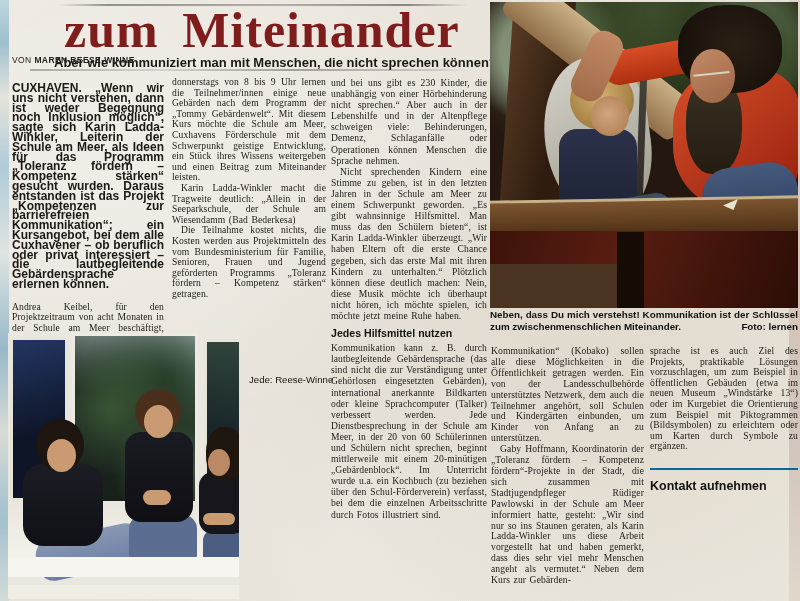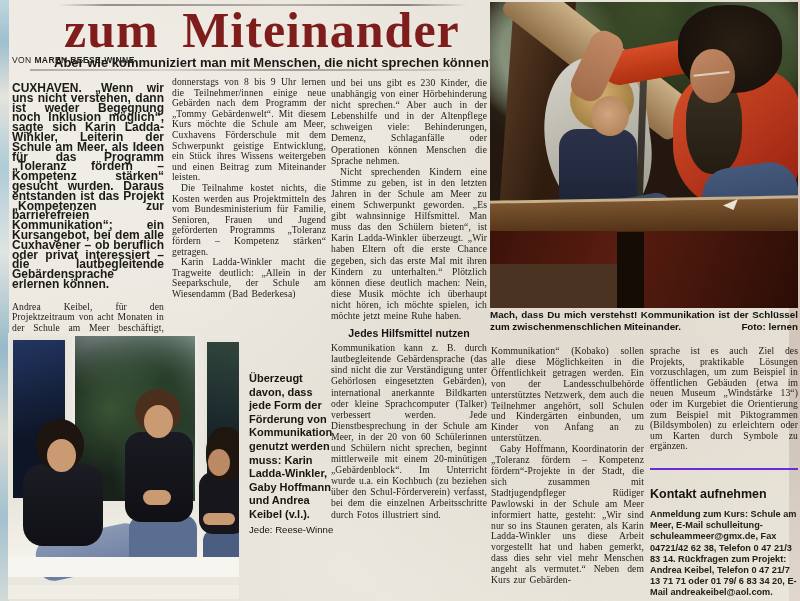--- a/index.html
+++ b/index.html
@@ -40,21 +40,21 @@
   .indent{text-indent:9px;}
   .lead{font-family:"Liberation Sans",sans-serif;font-weight:700;
     font-size:12px;line-height:9.8px;letter-spacing:0;word-spacing:.4px;color:#1b1a17;}
   .c1{left:12px;top:84px;width:152px;}
   .c1 .p2{margin-top:12px;}
   .c2{left:172px;top:77px;width:154px;}
   .c3{left:331px;top:77px;width:156px;line-height:11.1px;}
   .c4{left:491px;top:346px;width:153px;line-height:10.9px;}
   .c5{left:650px;top:346px;width:148px;line-height:10.6px;}
   .subhead{font-family:"Liberation Sans",sans-serif;font-weight:700;
-    font-size:10.6px;letter-spacing:0;word-spacing:0;text-align:center;
+    font-size:10.6px;letter-spacing:0;word-spacing:0;text-align:left;
     margin:7px 0 3px 0 !important;text-indent:0;color:#151411;}
   
   .photo-tr{left:490px;top:2px;width:308px;height:306px;overflow:hidden;background:#241710;}
   .photo-tr .inner,.photo-bl .inner{position:absolute;inset:0;filter:blur(.45px) saturate(1.05);}
   .photo-tr .s{position:absolute;}
   .sky-tl{left:-20px;top:-30px;width:150px;height:160px;background:radial-gradient(circle,#d8d8d0 0%,#a9b2a2 40%,transparent 70%);}
   .sky-tr{right:-15px;top:-25px;width:130px;height:130px;background:radial-gradient(circle,#cfd4c8 0%,#9aa694 45%,transparent 72%);}
   .foliage{left:0;top:0;width:308px;height:130px;opacity:.92;background:
     radial-gradient(circle at 30% 30%,#3c4f2c 0%,transparent 55%),
     radial-gradient(circle at 75% 25%,#2c3d20 0%,transparent 50%),
@@ -136,21 +136,21 @@
   .f3-face{left:200px;top:116px;width:22px;height:27px;border-radius:50%;background:#b98a66;}
   .f3-top{left:191px;top:139px;width:48px;height:62px;border-radius:14px;background:#16161c;}
   .f3-hand{left:195px;top:180px;width:32px;height:12px;border-radius:6px;background:#c89a74;}
   .f3-jeans{left:195px;top:196px;width:44px;height:44px;border-radius:12px;background:#4c5e80;}
   .ground{left:0;top:224px;width:231px;height:20px;background:#f7f5ef;}
   .photo-bl-margin{left:8px;top:585px;width:231px;height:14px;background:#f0ede5;}
   .cap-bl{left:249px;top:372px;width:88px;font-size:11px;line-height:13.6px;
     font-weight:700;color:#17150f;}
   .cap-bl .credit{display:block;margin-top:1px;font-weight:400;font-size:9.6px;}
   
-  .contact{left:650px;top:468px;width:148px;border-top:2px solid #6d28d9;padding-top:17px;}
+  .contact{left:650px;top:468px;width:148px;border-top:2px solid #0369a1;padding-top:9px;}
   .contact h3{margin:0 0 8px 0;font-size:12.5px;font-weight:700;color:#141310;}
   .contact .txt{font-size:9.2px;line-height:11.2px;font-weight:600;color:#232119;
     text-align:left;overflow-wrap:anywhere;}
 </style>
 </head>
 <body>
 
 <div class="abs edge-left"></div>
 <div class="abs edge-right"></div>
 <div class="abs streak-top"></div>
@@ -164,22 +164,22 @@
   <span class="name">MAREN REESE-WINNE</span>
 </div>
 
 <div class="col c1">
   <p class="lead">CUXHAVEN. „Wenn wir uns nicht verstehen, dann ist weder Begegnung noch Inklusion möglich“, sagte sich Karin Ladda-Winkler, Leiterin der Schule am Meer, als Ideen für das Programm „Toleranz fördern – Kompetenz stärken“ gesucht wurden. Daraus entstanden ist das Projekt „Kompetenzen zur barrierefreien Kommunikation“; ein Kursangebot, bei dem alle Cuxhavener – ob beruflich oder privat interessiert – die lautbegleitende Gebärdensprache erlernen können.</p>
   <p class="p2">Andrea Keibel, für den Projektzeitraum von acht Monaten in der Schule am Meer beschäftigt, bietet diesen Kurs an, der am 31. Mai beginnt, in den aber jederzeit eingestiegen werden kann. Immer</p>
 </div>
 
 <div class="col c2">
   <p>donnerstags von 8 bis 9 Uhr lernen die Teilnehmer/innen einige neue Gebärden nach dem Programm der „Tommy Gebärdenwelt“. Mit diesem Kurs möchte die Schule am Meer, Cuxhavens Förderschule mit dem Schwerpunkt geistige Entwicklung, ein Stück ihres Wissens weitergeben und einen Beitrag zum Miteinander leisten.</p>
+  <p class="indent">Karin Ladda-Winkler macht die Tragweite deutlich: „Allein in der Seeparkschule, der Schule am Wiesendamm (Bad Bederkesa)</p>
   <p class="indent">Die Teilnahme kostet nichts, die Kosten werden aus Projektmitteln des vom Bundesministerium für Familie, Senioren, Frauen und Jugend geförderten Programms „Toleranz fördern – Kompetenz stärken“ getragen.</p>
-  <p class="indent">Karin Ladda-Winkler macht die Tragweite deutlich: „Allein in der Seeparkschule, der Schule am Wiesendamm (Bad Bederkesa)</p>
 </div>
 
 <div class="col c3">
   <p>und bei uns gibt es 230 Kinder, die unabhängig von einer Hörbehinderung nicht sprechen.“ Aber auch in der Lebenshilfe und in der Altenpflege schweigen viele: Behinderungen, Demenz, Schlaganfälle oder Operationen können Menschen die Sprache nehmen.</p>
   <p class="indent">Nicht sprechenden Kindern eine Stimme zu geben, ist in den letzten Jahren in der Schule am Meer zu einem Schwerpunkt geworden. „Es gibt wahnsinnige Hilfsmittel. Man muss das den Schülern bieten“, ist Karin Ladda-Winkler überzeugt. „Wir haben Eltern oft die erste Chance gegeben, sich das erste Mal mit ihren Kindern zu unterhalten.“ Plötzlich können diese deutlich machen: Nein, diese Musik möchte ich überhaupt nicht hören, ich möchte spielen, ich möchte jetzt meine Ruhe haben.</p>
   <p class="subhead">Jedes Hilfsmittel nutzen</p>
   <p>Kommunikation kann z. B. durch lautbegleitende Gebärdensprache (das sind nicht die zur Verständigung unter Gehörlosen eingesetzten Gebärden), international anerkannte Bildkarten oder kleine Sprachcomputer (Talker) verbessert werden. Jede Dienstbesprechung in der Schule am Meer, in der 20 von 60 Schülerinnen und Schülern nicht sprechen, beginnt mittlerweile mit einem 20-minütigen „Gebärdenblock“. Im Unterricht wurde u.a. ein Kochbuch (zu beziehen über den Schul-Förderverein) verfasst, bei dem die einzelnen Arbeitsschritte durch Fotos illustriert sind.</p>
 </div>
 
 <div class="abs photo-tr">
@@ -205,36 +205,35 @@
     <div class="s glasses"></div>
     <div class="s beam-h"></div>
     <div class="s arrow-speck"></div>
     <div class="s lower-zone"></div>
     <div class="s mulch"></div>
     <div class="s post-bottom"></div>
   </div>
 </div>
 
 <div class="cap-tr">
-  <span class="lead-cap">Mach, dass Du mich verstehst!</span><span> Kommunikation ist der Schlüssel zum zwischenmenschlichen Miteinander.</span>
+  <span class="lead-cap">Neben, dass Du mich verstehst!</span><span> Kommunikation ist der Schlüssel zum zwischenmenschlichen Miteinander.</span>
   <span class="credit">Foto: lernen</span>
 </div>
 
 <div class="col c4">
   <p>Kommunikation“ (Kobako) sollen alle diese Möglichkeiten in die Öffentlichkeit getragen werden. Ein von der Landesschulbehörde unterstütztes Netzwerk, dem auch die Teilnehmer angehört, soll Schulen und Kindergärten einbunden, um Kinder von Anfang an zu unterstützen.</p>
   <p class="indent">Gaby Hoffmann, Koordinatorin der „Toleranz fördern – Kompetenz fördern“-Projekte in der Stadt, die sich zusammen mit Stadtjugendpfleger Rüdiger Pawlowski in der Schule am Meer informiert hatte, gesteht: „Wir sind nur so ins Staunen geraten, als Karin Ladda-Winkler uns diese Arbeit vorgestellt hat und haben gemerkt, dass dies sehr viel mehr Menschen angeht als vermutet.“ Neben dem Kurs zur Gebärden-</p>
 </div>
 
 <div class="col c5">
   <p>sprache ist es auch Ziel des Projekts, praktikable Lösungen vorzuschlagen, um zum Beispiel in öffentlichen Gebäuden (etwa im neuen Museum „Windstärke 13“) oder im Kurgebiet die Orientierung zum Beispiel mit Piktogrammen (Bildsymbolen) zu erleichtern oder um Karten durch Symbole zu ergänzen.</p>
 </div>
 
 <div class="abs contact">
   <h3>Kontakt aufnehmen</h3>
-  <div class="txt">Anmeldung zum Kurs: Schule am Meer, E-Mail schulleitung-schuleammeer@gmx.de, Fax 04721/42 62 38, Telefon 0 47 21/3 83 14. Rückfragen zum Projekt: Andrea Keibel, Telefon 0 47 21/7 13 71 71 oder 01 79/ 6 83 34 20, E-Mail andreakeibel@aol.com.</div>
 </div>
 
 <div class="abs photo-bl">
   <div class="inner">
     <div class="s win1"></div>
     <div class="s win2"></div>
     <div class="s win3"></div>
     <div class="s wall-low"></div>
     <div class="s f1-jeans"></div>
     <div class="s f1-top"></div>
@@ -249,15 +248,14 @@
     <div class="s f3-top"></div>
     <div class="s f3-hand"></div>
     <div class="s f3-hair"></div>
     <div class="s f3-face"></div>
     <div class="s ground"></div>
   </div>
 </div>
 <div class="abs photo-bl-margin"></div>
 
 <div class="abs cap-bl">
-  <span>Überzeugt davon, dass jede Form der Förderung von Kommunikation genutzt werden muss: Karin Ladda-Winkler, Gaby Hoffmann und Andrea Keibel (v.l.).</span>
   <span class="credit">Jede: Reese-Winne</span>
 </div>
 
 </body></html>

